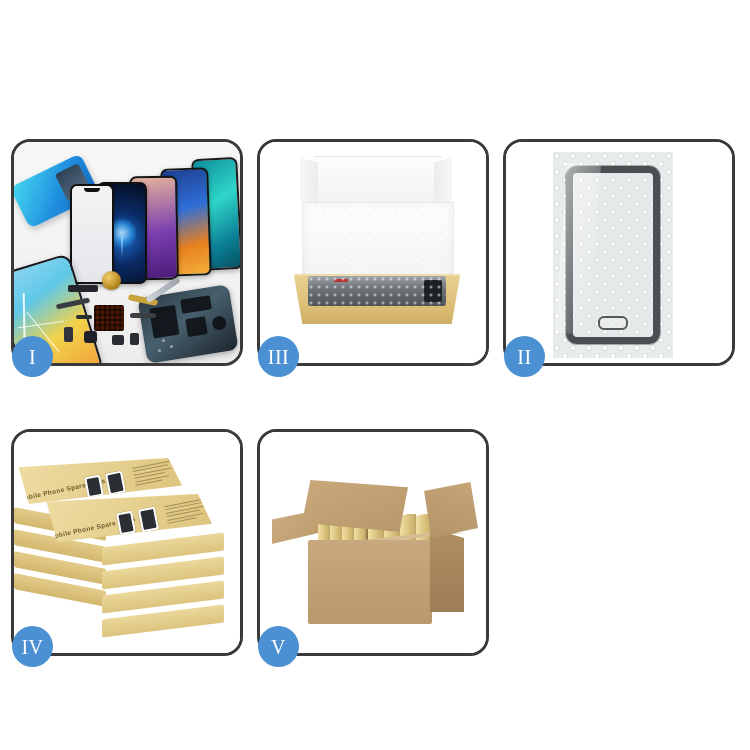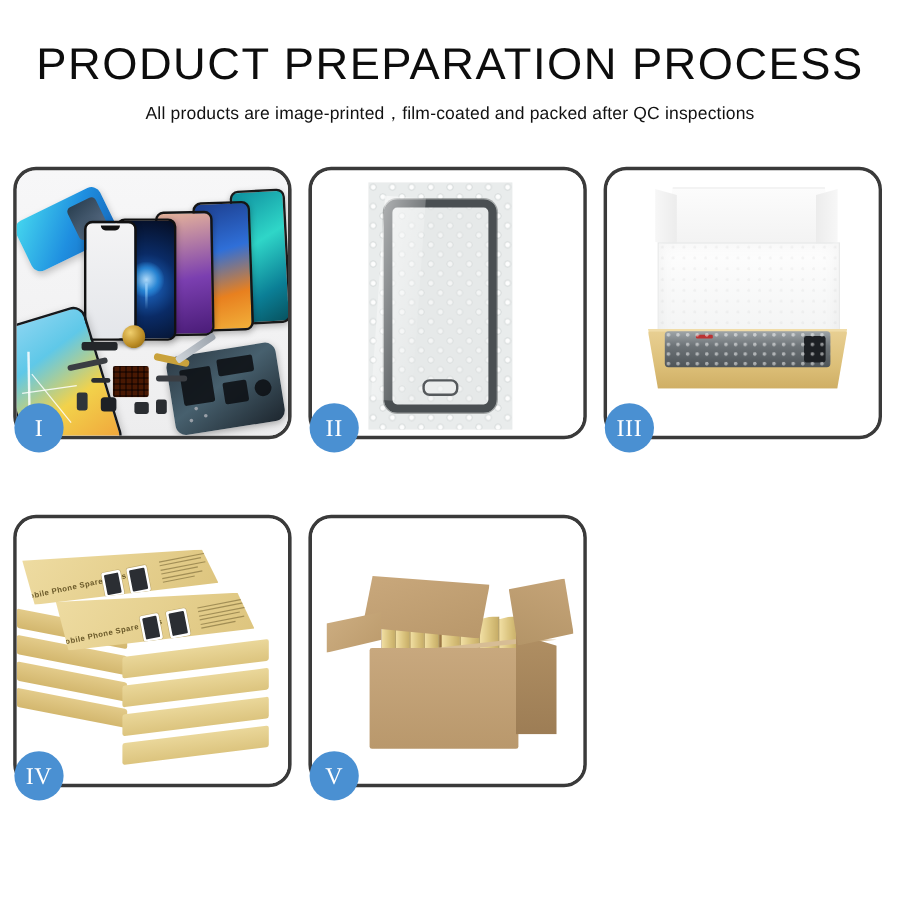--- a/index.html
+++ b/index.html
@@ -238,24 +238,20 @@
   .flapline{position:absolute;background:rgba(120,96,62,.45);}
   .s-shadow{position:absolute;left:4px;top:16px;width:190px;height:36px;
        background:linear-gradient(90deg,rgba(255,255,255,.85),rgba(255,255,255,.2));
        filter:blur(4px);}
 </style>
 </head>
 <body>
 
 <div class="page">
 
-  <div class="header">
-    <div class="title">PRODUCT PREPARATION PROCESS</div>
-    <div class="subtitle">All products are image-printed，film-coated and packed after QC inspections</div>
-  </div>
 
   <div class="grid">
 
     <div class="panel">
       <div class="panel-inner p1">
 
         <div class="blue-screen"></div>
 
         <div class="phone-fan">
           <div class="fanph fp5"></div>
@@ -296,48 +292,48 @@
           <span class="screw" style="left:116px;top:66px;"></span>
           <span class="screw" style="left:104px;top:70px;"></span>
           <span class="tweez"></span>
         </div>
 
       </div>
       <div class="badge">I</div>
     </div>
 
     <div class="panel">
-      <div class="panel-inner p2">
-        <div class="bw-bg">
-          <div class="bubble-tex"></div>
-          <div class="screen-glass">
-            <div class="home-btn"></div>
-          </div>
-          <div class="gloss"></div>
-        </div>
-      </div>
-      <div class="badge">II</div>
-    </div>
-
-    <div class="panel">
       <div class="panel-inner p3">
         <div class="box3">
           <div class="lid-back"></div>
           <div class="lidflapL"></div>
           <div class="lidflapR"></div>
           <div class="foam"></div>
           <div class="kraft-lip"></div>
           <div class="kraft-base"></div>
           <div class="wrapped-screen">
             <span class="ws-red"></span>
             <span class="ws-dark"></span>
           </div>
         </div>
       </div>
       <div class="badge">III</div>
+    </div>
+
+    <div class="panel">
+      <div class="panel-inner p2">
+        <div class="bw-bg">
+          <div class="bubble-tex"></div>
+          <div class="screen-glass">
+            <div class="home-btn"></div>
+          </div>
+          <div class="gloss"></div>
+        </div>
+      </div>
+      <div class="badge">II</div>
     </div>
 
     <div class="panel">
       <div class="panel-inner p4">
         <div class="stack">
 
           <div class="sbox sb-side" style="left:4px;top:64px;width:92px;height:16px;transform:skewY(11deg);"></div>
           <div class="sbox sb-side" style="left:4px;top:86px;width:92px;height:16px;transform:skewY(11deg);"></div>
           <div class="sbox sb-side" style="left:4px;top:108px;width:92px;height:16px;transform:skewY(11deg);"></div>
           <div class="sbox sb-side" style="left:4px;top:130px;width:92px;height:16px;transform:skewY(11deg);"></div>

